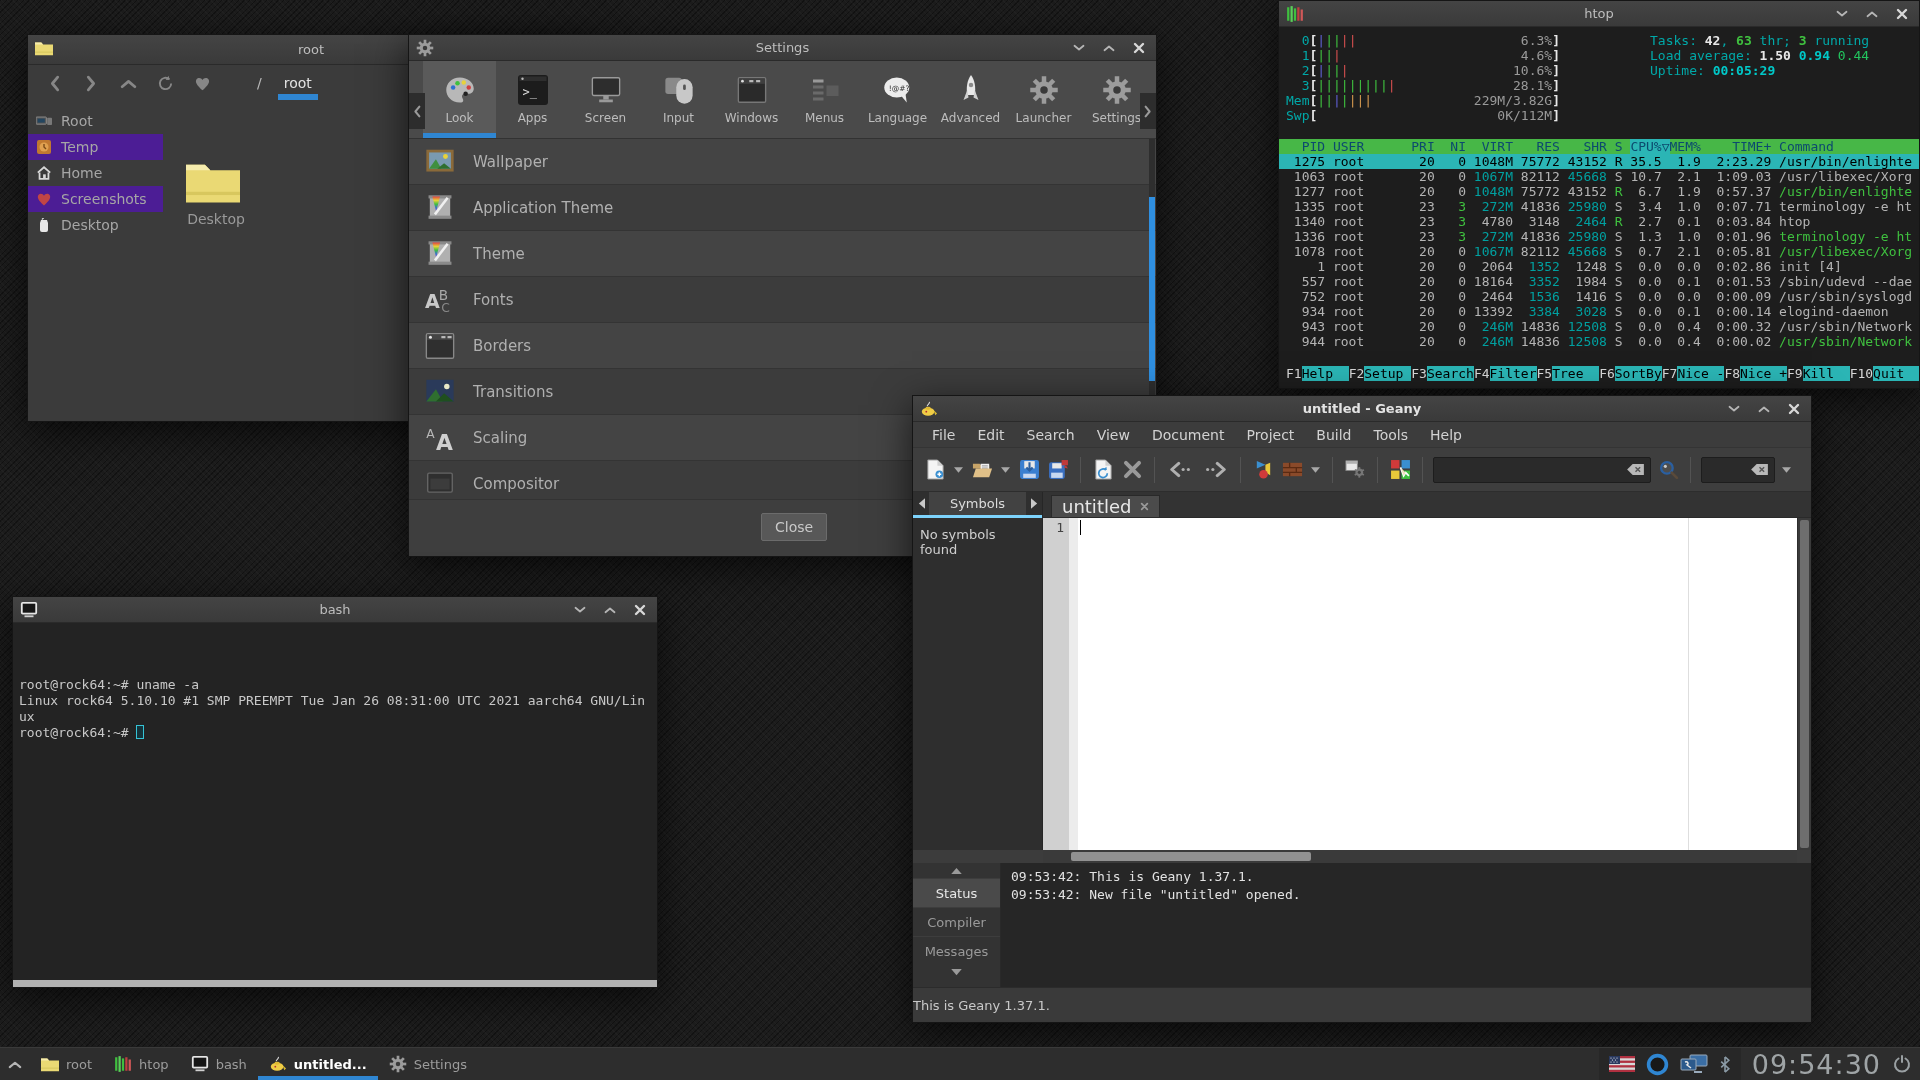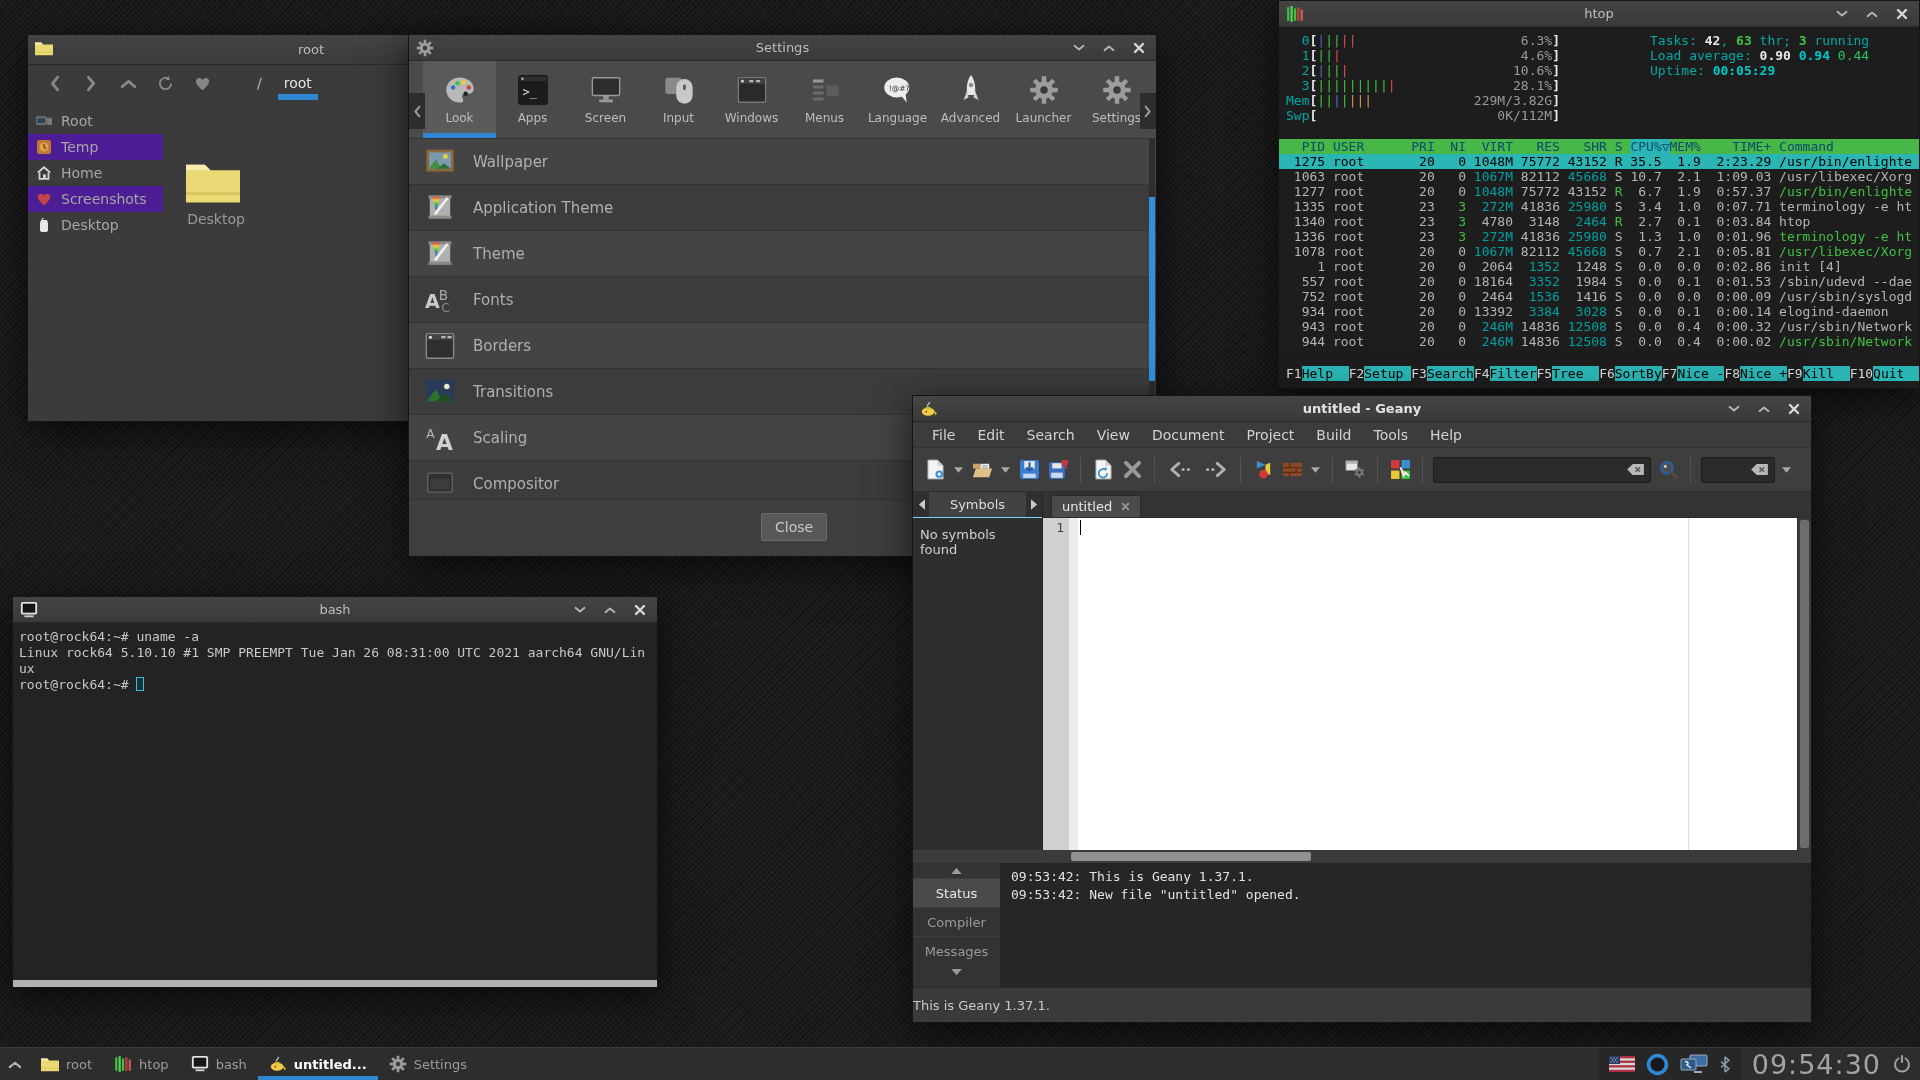--- a/index.html
+++ b/index.html
@@ -91,27 +91,27 @@
 .ticon svg{width:21px;height:21px}
 .ticon.wide{width:30px}
 .tdrop{width:13px;height:24px;display:flex;align-items:center;justify-content:center;cursor:pointer}
 .tdrop svg{width:9px;height:6px}
 .tsep{width:1px;height:26px;background:#535353;margin:0 5px}
 .tentry{height:26px;background:#2a2a2a;border:1px solid #1d1d1d;border-radius:2px;display:flex;align-items:center;justify-content:flex-end;padding-right:5px;cursor:text}
 .tentry.search{width:218px}
 .tentry.goto{width:74px}
 .tentry svg{width:19px;height:13px}
 .gsidebar{position:absolute;left:0;top:96px;width:130px;bottom:172px;background:#2e2e2e;border-right:1px solid #262626}
-.gside-head{height:26px;display:flex;background:#333;border-bottom:1px solid #7dd3fc}
+.gside-head{height:26px;display:flex;background:#333;border-bottom:3px solid #7dd3fc}
 .gside-arrow{width:16px;display:flex;align-items:center;justify-content:center;background:#2f2f2f;cursor:pointer}
 .gside-arrow svg{width:7px;height:11px}
 .gside-tab{flex:1;display:flex;align-items:center;justify-content:center;font-size:13px;color:#dcdcdc;background:#424242;cursor:pointer}
 .gside-empty{padding:9px 7px;font-size:13px;color:#cfcfcf}
 .gtabbar{position:absolute;left:130px;right:0;top:96px;height:26px;background:#333;border-bottom:1px solid #2a2a2a}
-.gtab{position:absolute;left:8px;top:3px;bottom:0;background:#4b4b4b;border:1px solid #292929;border-bottom:none;display:flex;align-items:center;gap:9px;padding:0 10px;font-size:13px;color:#e8e8e8;cursor:pointer}
+.gtab{position:absolute;left:8px;top:3px;bottom:0;background:#4b4b4b;border:1px solid #292929;border-bottom:none;display:flex;align-items:center;gap:9px;padding:0 10px;font-size:18px;color:#e8e8e8;cursor:pointer}
 .gtab svg{width:9px;height:9px}
 .geditor{position:absolute;left:130px;right:14px;top:122px;bottom:172px;background:#fff}
 .ggutter{position:absolute;left:0;top:0;bottom:0;width:26px;background:#d0d0d0;color:#444;font-family:"DejaVu Sans Mono",monospace;font-size:13px;line-height:17px;text-align:right;padding:1px 5px 0 0}
 .gmargin{position:absolute;left:26px;top:0;bottom:0;width:9px;background:#ececec}
 .gcursor{position:absolute;left:37px;top:2px;width:1px;height:15px;background:#000}
 .glongline{position:absolute;left:645px;top:0;bottom:0;width:1px;background:#dedede}
 .gvscroll{position:absolute;right:0;top:122px;width:14px;bottom:172px;background:#3a3a3a;border-left:1px solid #2d2d2d}
 .gvthumb{position:absolute;left:2px;right:2px;top:2px;bottom:2px;background:#6e6e6e;border-radius:2px}
 .ghscroll{position:absolute;left:130px;right:14px;height:13px;bottom:159px;background:#3a3a3a}
 .ghthumb{position:absolute;left:28px;width:240px;top:2px;height:9px;background:#919191;border-radius:2px}
@@ -563,21 +563,21 @@
       <div class="htop-meters" id="htopMeters">
           <pre class="hline"><span class="hc-c">  0</span><span class="hc-wb">[</span><span class="hc-b">|</span><span class="hc-g">|</span><span class="hc-g">|</span><span class="hc-r">|</span><span class="hc-r">|</span>                     <span class="hc-v">6.3%</span><span class="hc-wb">]</span></pre>
           <pre class="hline"><span class="hc-c">  1</span><span class="hc-wb">[</span><span class="hc-g">|</span><span class="hc-g">|</span><span class="hc-r">|</span>                       <span class="hc-v">4.6%</span><span class="hc-wb">]</span></pre>
           <pre class="hline"><span class="hc-c">  2</span><span class="hc-wb">[</span><span class="hc-b">|</span><span class="hc-g">|</span><span class="hc-g">|</span><span class="hc-r">|</span>                     <span class="hc-v">10.6%</span><span class="hc-wb">]</span></pre>
           <pre class="hline"><span class="hc-c">  3</span><span class="hc-wb">[</span><span class="hc-g">|</span><span class="hc-g">|</span><span class="hc-g">|</span><span class="hc-g">|</span><span class="hc-g">|</span><span class="hc-g">|</span><span class="hc-g">|</span><span class="hc-g">|</span><span class="hc-g">|</span><span class="hc-r">|</span>               <span class="hc-v">28.1%</span><span class="hc-wb">]</span></pre>
           <pre class="hline"><span class="hc-c">Mem</span><span class="hc-wb">[</span><span class="hc-g">|</span><span class="hc-g">|</span><span class="hc-b">|</span><span class="hc-g">|</span><span class="hc-o">|</span><span class="hc-o">|</span><span class="hc-o">|</span>             <span class="hc-v">229M/3.82G</span><span class="hc-wb">]</span></pre>
           <pre class="hline"><span class="hc-c">Swp</span><span class="hc-wb">[</span>                       <span class="hc-v">0K/112M</span><span class="hc-wb">]</span></pre>
         </div>
       <div class="htop-summary" id="htopSummary">
           <pre class="hline"><span class="hc-c">Tasks: </span><span class="hc-wb">42</span><span class="hc-c">, </span><span class="hc-gb">63</span><span class="hc-c"> thr; </span><span class="hc-gb">3</span><span class="hc-c"> running</span></pre>
-          <pre class="hline"><span class="hc-c">Load average: </span><span class="hc-wb">0.90 </span><span class="hc-cb">0.94 </span><span class="hc-cd">0.44</span></pre>
+          <pre class="hline"><span class="hc-c">Load average: </span><span class="hc-wb">1.50 </span><span class="hc-cb">0.94 </span><span class="hc-cd">0.44</span></pre>
           <pre class="hline"><span class="hc-c">Uptime: </span><span class="hc-cb">00:05:29</span></pre>
         </div>
       <div class="htop-table" id="htopTable">
           <pre class="hline htop-header">  PID USER      PRI  NI  VIRT   RES   SHR S <span class="sort">CPU%▽</span>MEM%    TIME+ Command         </pre>
           <pre class="hline hrow sel"> 1275 root       20   0 1048M 75772 43152 R 35.5  1.9  2:23.29 /usr/bin/enlighte</pre>
           <pre class="hline hrow"> 1063 root       20   0 <span class="ht-t">1067M</span> 82112 <span class="ht-t">45668</span> S 10.7  2.1  1:09.03 /usr/libexec/Xorg</pre>
           <pre class="hline hrow"> 1277 root       20   0 <span class="ht-t">1048M</span> 75772 43152 <span class="ht-g">R</span>  6.7  1.9  0:57.37 <span class="ht-g">/usr/bin/enlighte</span></pre>
           <pre class="hline hrow"> 1335 root       23 <span class="ht-g">  3</span> <span class="ht-t"> 272M</span> 41836 <span class="ht-t">25980</span> S  3.4  1.0  0:07.71 terminology -e ht</pre>
           <pre class="hline hrow"> 1340 root       23 <span class="ht-g">  3</span>  4780  3148 <span class="ht-t"> 2464</span> <span class="ht-g">R</span>  2.7  0.1  0:03.84 htop</pre>
           <pre class="hline hrow"> 1336 root       23 <span class="ht-g">  3</span> <span class="ht-t"> 272M</span> 41836 <span class="ht-t">25980</span> S  1.3  1.0  0:01.96 <span class="ht-g">terminology -e ht</span></pre>
@@ -615,21 +615,21 @@
             </svg>
           </span>
           <span class="wbtn">
             <svg viewBox="0 0 12 12">
               <path d="M2 2l8 8M10 2l-8 8" stroke="#d8d8d8" stroke-width="2.4" stroke-linecap="round"></path>
             </svg>
           </span>
         </span>
     </div>
     <div class="term bash-body" id="bashBody">
-        <pre class="hline" style="padding-left: 0px;">root@rock64:~# uname -a</pre>
+        <pre class="hline" style="padding-left: 0px; margin-top: 48px;">root@rock64:~# uname -a</pre>
         <pre class="hline" style="padding-left: 0px;">Linux rock64 5.10.10 #1 SMP PREEMPT Tue Jan 26 08:31:00 UTC 2021 aarch64 GNU/Lin</pre>
         <pre class="hline" style="padding-left: 0px;">ux</pre>
         <pre class="hline" style="padding-left: 0px;">root@rock64:~# <span class="bcursor"></span></pre>
       </div>
     <div class="bash-bottom"></div>
   </div>
 
   <div class="window w-geany">
     <div class="titlebar">
       <span class="wicon">

